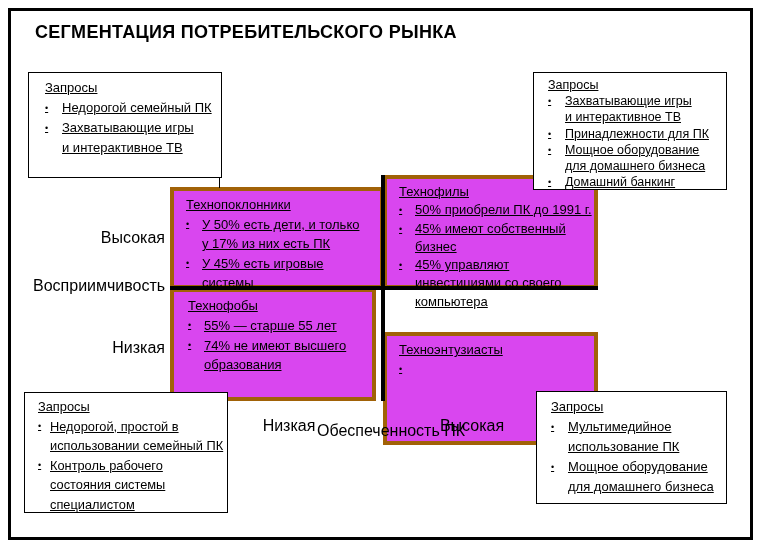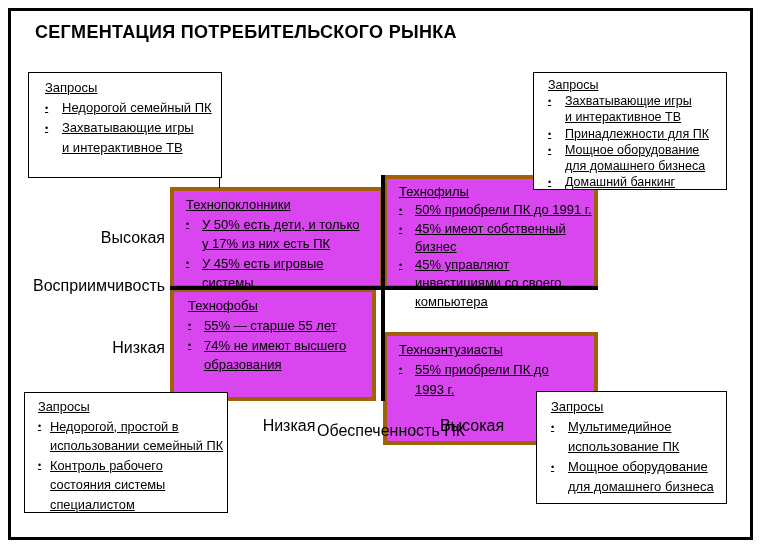--- a/index.html
+++ b/index.html
@@ -99,21 +99,20 @@
     <div class="li">
         <span class="b">•</span>
         <span class="t">74% не имеют высшего образования</span>
       </div>
   </div>
 
   <div class="cell" id="cell-te">
     <div class="h">Техноэнтузиасты</div>
     <div class="li">
         <span class="b">•</span>
-        <span class="t">55% приобрели ПК до 1993 г.</span>
       </div>
   </div>
 
   <div class="abs vdiv"></div>
   <div class="abs hdiv"></div>
   <div class="abs connector"></div>
 
   <div class="box" id="box-tl">
     <div class="h">Запросы</div>
     <div class="li">

